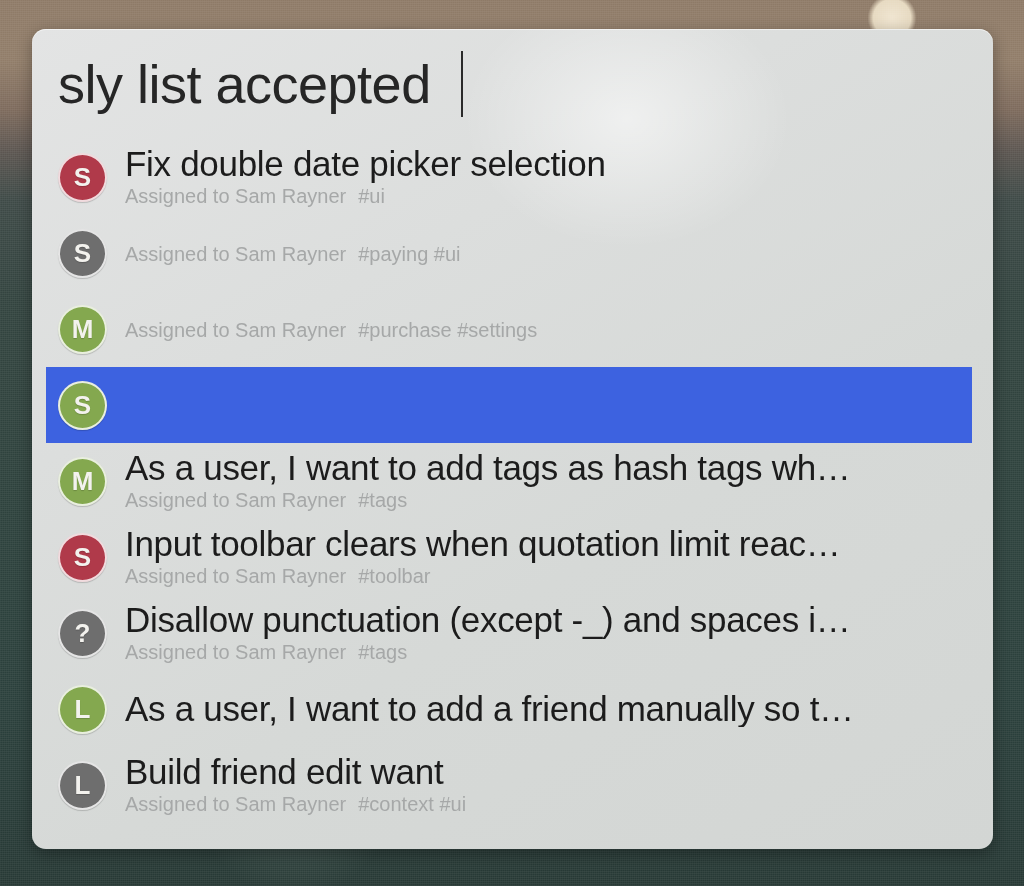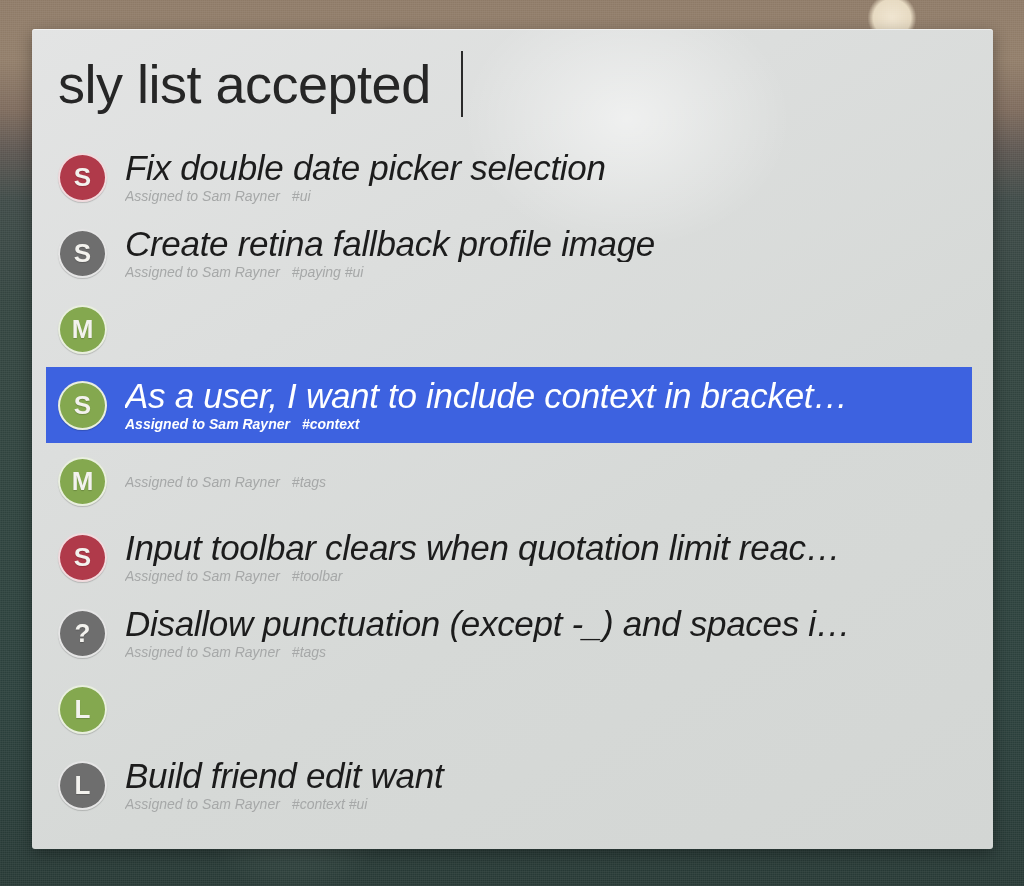--- a/index.html
+++ b/index.html
@@ -54,21 +54,21 @@
     pointer-events: none;
   }
 
   
   #search-panel {
     position: absolute;
     left: 32px;
     top: 29px;
     width: 961px;
     height: 820px;
-    border-radius: 3px;
+    border-radius: 14px;
     background: linear-gradient(150deg, #e3e4e4 0%, #dcdedd 32%, #d6d9d7 62%, #d3d6d4 100%);
     box-shadow: 0 5px 16px rgba(0,0,0,0.32), 0 1px 0 rgba(255,255,255,0.55) inset;
     overflow: hidden;
   }
   
   #panel-sheen {
     position: absolute;
     left: 430px;
     top: -40px;
     width: 330px;
@@ -138,34 +138,33 @@
     color: #f3f2ee;
     box-shadow: 0 1px 1px rgba(0,0,0,0.18);
     text-shadow: 0 1px 1px rgba(0,0,0,0.18);
   }
 
   .result-text {
     margin-left: 18px;
     min-width: 0;
     flex: 1 1 auto;
     overflow: hidden;
-    font-style: italic;
   }
   .result-title {
     font-size: 35px;
     color: #1c1c1c;
     line-height: 1.05;
     white-space: nowrap;
     overflow: hidden;
     text-overflow: ellipsis;
     letter-spacing: -0.3px;
   }
   .result-subtitle {
     margin-top: 2px;
-    font-size: 14px;
+    font-size: 20px;
     color: #a6a8a8;
     white-space: nowrap;
     overflow: hidden;
     text-overflow: ellipsis;
   }
   .result-tags {
     margin-left: 12px;
     color: #a6a8a8;
   }
   .is-selected .result-title { color: #ffffff; }
@@ -192,59 +191,57 @@
       <li class="result-row">
         <div class="avatar" style="background: rgb(176, 58, 74);">S</div>
         <div class="result-text">
           <div class="result-title">Fix double date picker selection</div>
           <div class="result-subtitle"><span>Assigned to Sam Rayner</span><span class="result-tags">#ui</span></div>
         </div>
       </li>
       <li class="result-row">
         <div class="avatar" style="background: rgb(110, 110, 110);">S</div>
         <div class="result-text">
-          <div class="result-title">Create retina fallback profile image</div>
           <div class="result-subtitle"><span>Assigned to Sam Rayner</span><span class="result-tags">#paying #ui</span></div>
         </div>
       </li>
       <li class="result-row">
         <div class="avatar" style="background: rgb(132, 168, 79);">M</div>
         <div class="result-text">
+          <div class="result-subtitle"><span>Assigned to Sam Rayner</span><span class="result-tags">#purchase #settings</span></div>
         </div>
       </li>
       <li class="result-row is-selected">
         <div class="avatar" style="background: rgb(132, 168, 79);">S</div>
-        <div class="result-text">
-          <div class="result-title">As a user, I want to include context in bracket…</div>
-          <div class="result-subtitle"><span>Assigned to Sam Rayner</span><span class="result-tags">#context</span></div>
-        </div>
       </li>
       <li class="result-row">
         <div class="avatar" style="background: rgb(132, 168, 79);">M</div>
         <div class="result-text">
+          <div class="result-title">As a user, I want to add tags as hash tags wh…</div>
           <div class="result-subtitle"><span>Assigned to Sam Rayner</span><span class="result-tags">#tags</span></div>
         </div>
       </li>
       <li class="result-row">
         <div class="avatar" style="background: rgb(176, 58, 74);">S</div>
         <div class="result-text">
           <div class="result-title">Input toolbar clears when quotation limit reac…</div>
           <div class="result-subtitle"><span>Assigned to Sam Rayner</span><span class="result-tags">#toolbar</span></div>
         </div>
       </li>
       <li class="result-row">
         <div class="avatar" style="background: rgb(110, 110, 110);">?</div>
         <div class="result-text">
           <div class="result-title">Disallow punctuation (except -_) and spaces i…</div>
           <div class="result-subtitle"><span>Assigned to Sam Rayner</span><span class="result-tags">#tags</span></div>
         </div>
       </li>
       <li class="result-row">
         <div class="avatar" style="background: rgb(132, 168, 79);">L</div>
         <div class="result-text">
+          <div class="result-title">As a user, I want to add a friend manually so t…</div>
         </div>
       </li>
       <li class="result-row">
         <div class="avatar" style="background: rgb(110, 110, 110);">L</div>
         <div class="result-text">
           <div class="result-title">Build friend edit want</div>
           <div class="result-subtitle"><span>Assigned to Sam Rayner</span><span class="result-tags">#context #ui</span></div>
         </div>
       </li>
     </ul>

